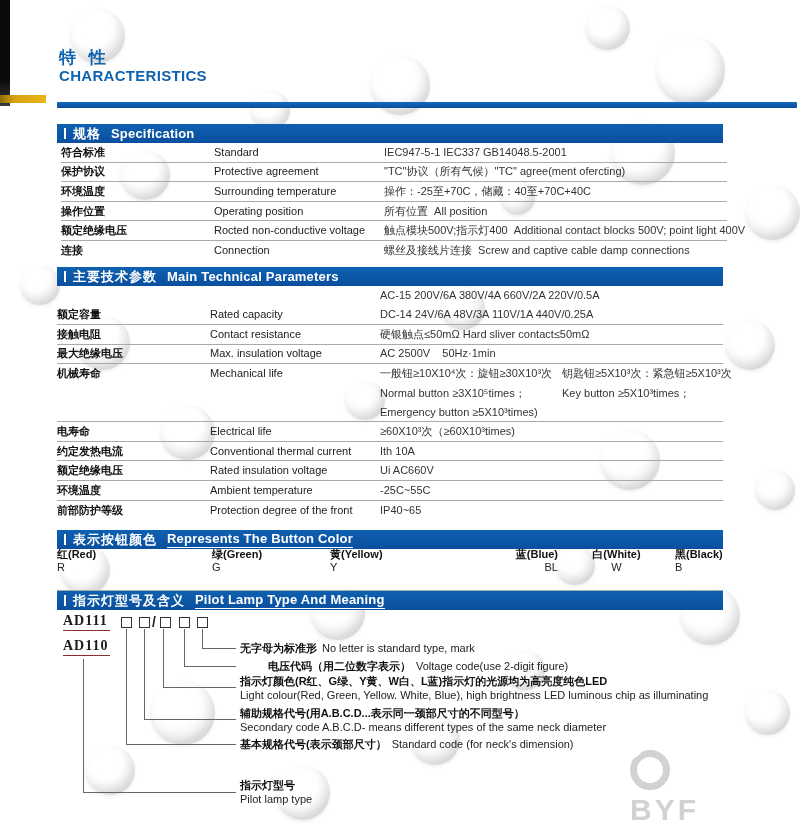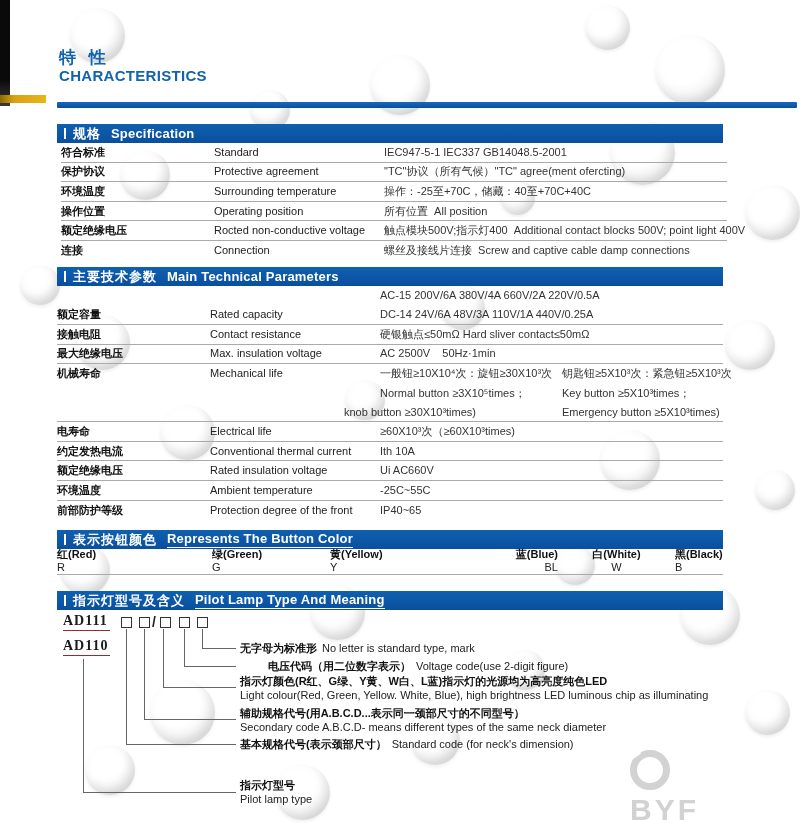--- a/index.html
+++ b/index.html
@@ -50,21 +50,21 @@
   .row-capacity{display:grid;grid-template-columns:153px 170px 1fr;height:39px;border-bottom:1px solid #aaa;box-sizing:border-box;}
   .row-capacity .lab{align-self:end;padding-bottom:3px;}
   .cap-vals{display:flex;flex-direction:column;justify-content:space-around;}
   .row-mech{display:grid;grid-template-columns:153px 170px 1fr;height:58px;border-bottom:1px solid #aaa;box-sizing:border-box;}
   .row-mech .lab{align-self:start;padding-top:3px;}
   .mech-grid{display:grid;grid-template-columns:182px 1fr;grid-auto-rows:19.3px;align-items:center;}
   .mech-grid .tc{white-space:nowrap;}
   .mech-indent{margin-left:-36px;}
 
   
-  .colors-row{position:absolute;left:0;top:548px;width:666px;display:flex;border-bottom:1px solid #aaa;padding-bottom:0;}
+  .colors-row{position:absolute;left:0;top:548px;width:666px;display:flex;border-bottom:1px solid #aaa;padding-bottom:16px;}
   .color-col{display:flex;flex-direction:column;}
   .cc-name{font-size:11px;font-weight:700;color:#111;line-height:13px;}
   .cc-code{font-size:11px;color:#222;line-height:13px;}
 
   
   .diagram{position:absolute;left:0;top:609px;width:740px;height:214px;}
   .model{position:absolute;left:6px;font-family:"Liberation Serif","DejaVu Serif",serif;font-size:14px;font-weight:700;letter-spacing:1px;color:#1a1a1a;border-bottom:1.5px solid #8b2f2f;padding:0 2px 1px 0;}
   .model-top{top:4px;}
   .model-bottom{top:29px;}
   .mbox{position:absolute;top:8px;width:11px;height:11px;border:1.5px solid #333;background:#fff;box-sizing:border-box;}
@@ -188,21 +188,20 @@
       <div class="tc val">AC 2500V&nbsp;&nbsp;&nbsp;&nbsp;50Hz·1min</div>
     </div>
     <div class="row-mech">
       <div class="tc cn lab">机械寿命</div>
       <div class="tc en lab">Mechanical life</div>
       <div class="mech-grid">
         <div class="tc val">一般钮≥10X10⁴次：旋钮≥30X10³次</div>
         <div class="tc val">钥匙钮≥5X10³次：紧急钮≥5X10³次</div>
         <div class="tc val">Normal button ≥3X10⁵times；</div>
         <div class="tc val">Key button ≥5X10³times；</div>
-        <div class="tc val mech-indent">knob button ≥30X10³times)</div>
         <div class="tc val">Emergency button ≥5X10³times)</div>
       </div>
     </div>
     <div class="trow">
       <div class="tc cn">电寿命</div>
       <div class="tc en">Electrical life</div>
       <div class="tc val">≥60X10³次（≥60X10³times)</div>
     </div>
     <div class="trow">
       <div class="tc cn">约定发热电流</div>

